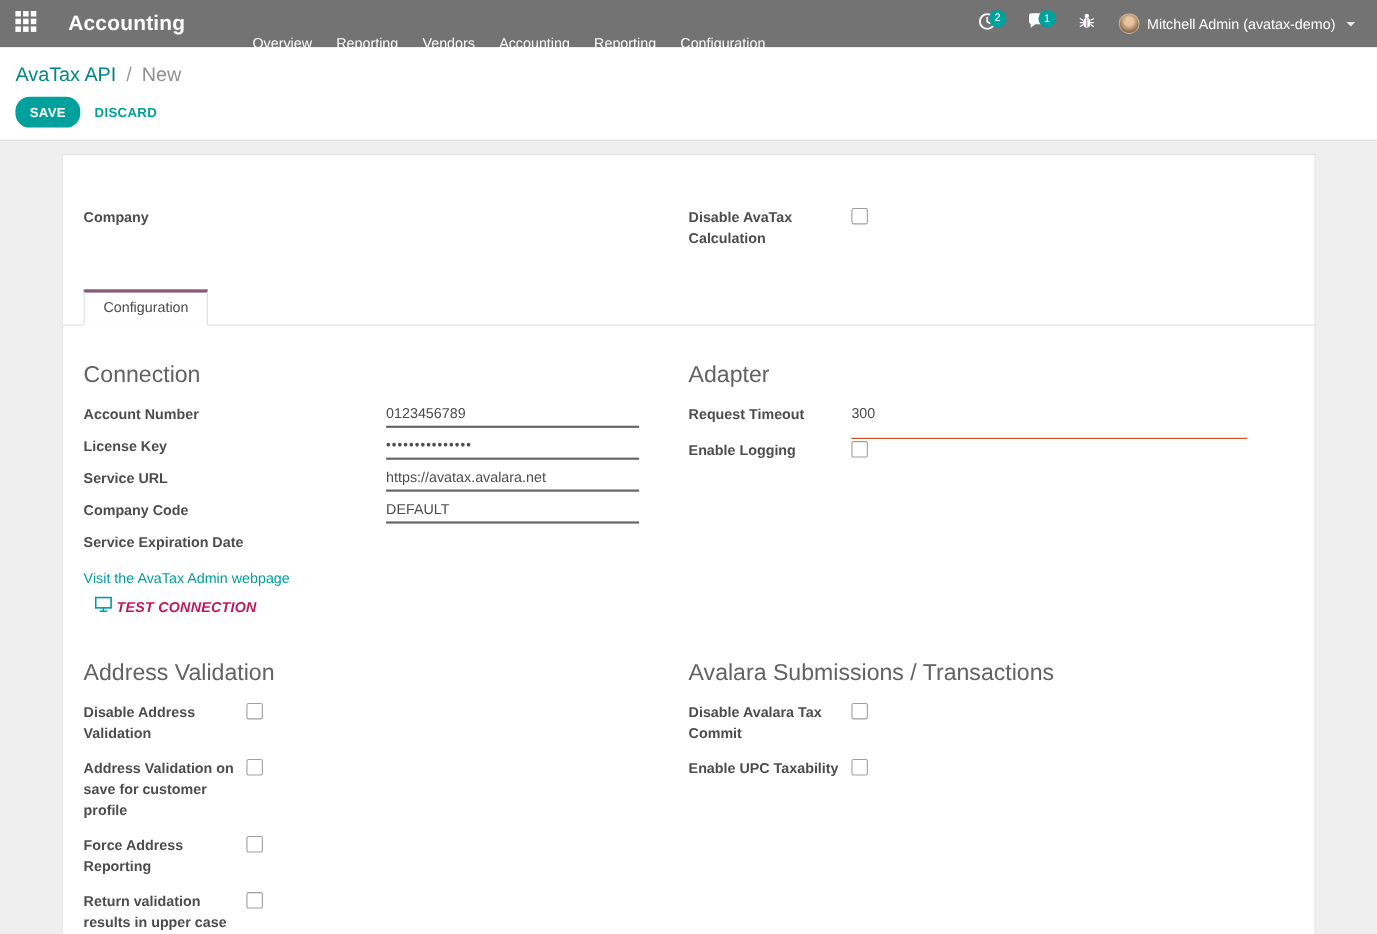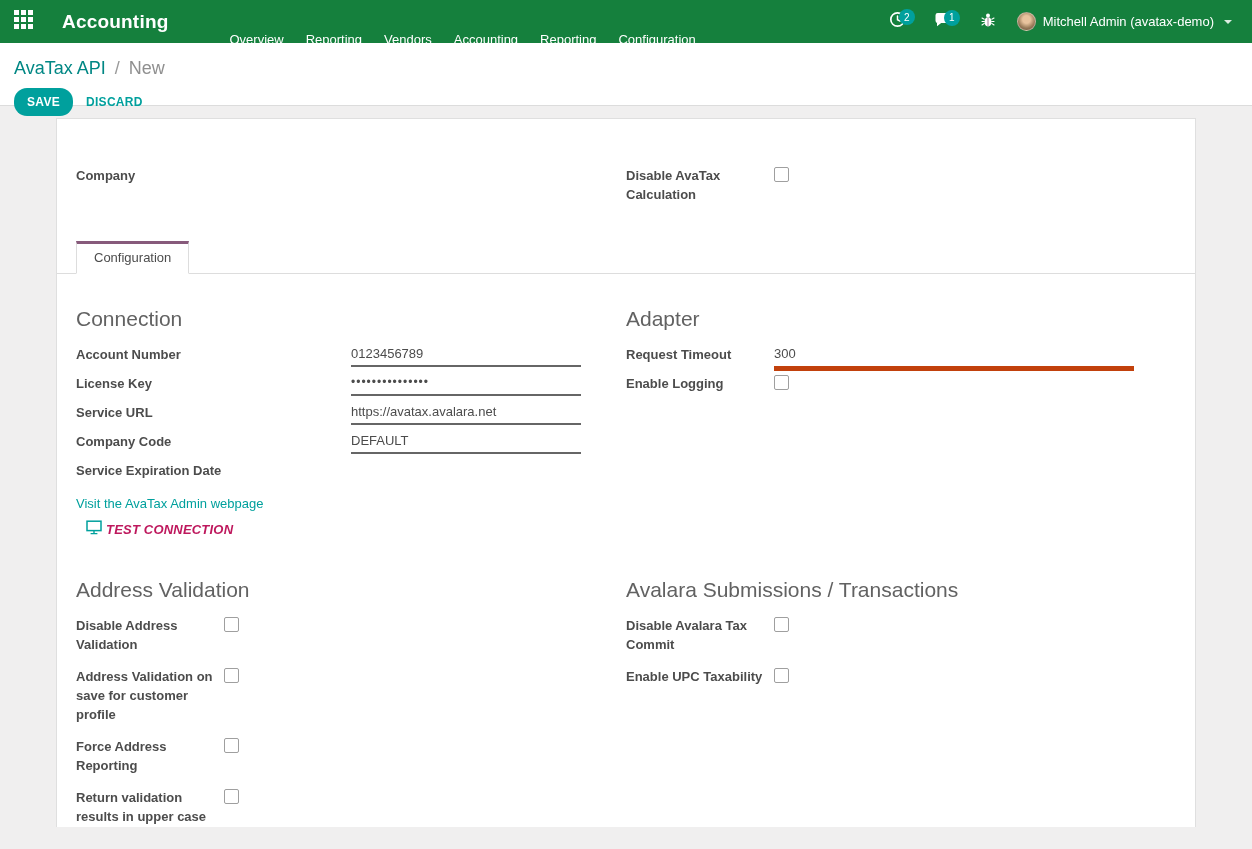--- a/index.html
+++ b/index.html
@@ -1,33 +1,33 @@
 <!DOCTYPE html>
 <html><head>
 <meta charset="utf-8">
 <style>
   * { margin:0; padding:0; box-sizing:border-box; }
   html,body { width:1252px; height:849px; overflow:hidden; font-family:"Liberation Sans",sans-serif; background:#f0efef; }
 
   
-  .navbar { height:43px; background:#15803d; display:flex; align-items:center; color:#fff; padding:0 16px 0 0; }
+  .navbar { height:43px; background:#737373; display:flex; align-items:center; color:#fff; padding:0 16px 0 0; }
   .apps-btn { width:46px; height:43px; display:flex; align-items:center; justify-content:center; cursor:pointer; }
   .brand { font-size:19px; font-weight:bold; padding:0 12px 0 16px; letter-spacing:.2px; }
   .nav-menu { display:flex; align-items:center; margin-left:38px; height:50px;margin-top:35px; }
   .nav-item { font-size:13px; padding:0 11px; height:43px; display:flex; align-items:center; cursor:pointer; }
   .nav-right { margin-left:auto; display:flex; align-items:center; gap:8px; }
   .systray-item { position:relative; padding:4px 10px; display:flex; align-items:center; cursor:pointer; }
   .badge { position:absolute; top:2px; left:20px; background:#00A09D; color:#fff; font-size:10px; min-width:16px; height:16px; border-radius:8px; display:flex; align-items:center; justify-content:center; padding:0 3px; }
   .user-zone { display:flex; align-items:center; gap:7px; padding:0 4px; cursor:pointer; }
   .avatar { width:19px; height:19px; border-radius:50%; background:radial-gradient(circle at 50% 38%, #e8c39e 28%, #9a7b5a 62%, #57442f 100%); border:1px solid rgba(255,255,255,.4); }
   .user-name { font-size:13px; }
   .caret-down { width:0; height:0; border-left:4px solid transparent; border-right:4px solid transparent; border-top:4px solid rgba(255,255,255,.85); margin-left:3px; }
 
   
-  .control-panel { background:#fff; border-bottom:1px solid #dcdcdc; padding:13px 16px 12px 14px; height:63px; }
+  .control-panel { background:#fff; border-bottom:1px solid #dcdcdc; padding:13px 16px 12px 14px; height:85px; }
   .breadcrumb { font-size:18px; line-height:24px; }
   .bc-parent { color:#008784; cursor:pointer; }
   .bc-sep { color:#9a9a9a; padding:0 4px; }
   .bc-current { color:#8f8f8f; }
   .cp-buttons { margin-top:8px; display:flex; align-items:center; }
   .btn-save { background:#00A09D; color:#fff; border:none; font-family:inherit; font-size:12px; font-weight:bold; letter-spacing:.3px; padding:0 13px; height:28px; border-radius:13px; cursor:pointer; }
   .btn-discard { background:transparent; color:#00A09D; border:none; font-family:inherit; font-size:12px; font-weight:bold; letter-spacing:.3px; padding:0 13px; height:28px; cursor:pointer; }
 
   
   .content { height:720px; }
@@ -40,21 +40,21 @@
   .f-label { width:148px; flex:0 0 148px; font-size:13px; font-weight:bold; color:#4c4c4c; line-height:19px; padding-top:1px; }
   .f-label-wide { width:275px; flex:0 0 275px; font-size:13px; font-weight:bold; color:#4c4c4c; line-height:19px; padding-top:1px; }
   .f-value { font-size:13px; color:#4c4c4c; line-height:19px; }
 
   .company-widget { display:flex; align-items:flex-start; }
   .company-input { width:357px; border-bottom:2px solid #666; display:flex; align-items:center; justify-content:space-between; padding-bottom:2px; cursor:pointer; }
   .field-caret { width:0; height:0; border-left:4px solid transparent; border-right:4px solid transparent; border-top:4px solid #777; margin:6px 2px 0 0; }
   .ext-link { margin:2px 0 0 8px; cursor:pointer; }
 
   .input-230 { width:230px; border-bottom:2px solid #666; padding-bottom:2px; }
-  .input-flex { flex:1 1 auto; max-width:360px; border-bottom:5px solid #c2410c; padding-bottom:3px; }
+  .input-flex { flex:1 1 auto; max-width:360px; border-bottom:1px solid #c2410c; padding-bottom:13px; }
 
   .checkbox { width:15px; height:15px; border:1px solid #9f9f9f; border-radius:2px; background:#fff; display:inline-flex; align-items:center; justify-content:center; margin-top:2px; cursor:pointer; flex:0 0 15px; }
 
   
   .notebook-headers { margin-top:37px; border-bottom:1px solid #ddd; padding-left:19px; }
   .tab-active { display:inline-block; background:#fff; border:1px solid #ddd; border-top:3px solid #875A7B; border-bottom:1px solid #fff; margin-bottom:-1px; padding:6px 17px 8px; font-size:13px; color:#4c4c4c; cursor:pointer; }
   .tab-page { padding:33px 19px 0; }
 
   .section-title { font-size:21px; color:#626262; font-weight:400; margin-bottom:13px; }
   .section-block { margin-bottom:0; }

